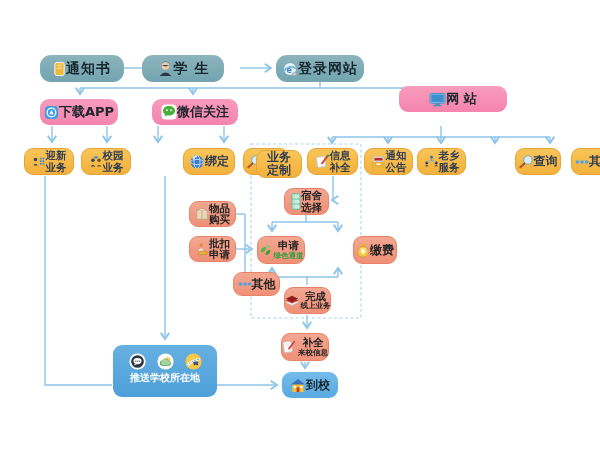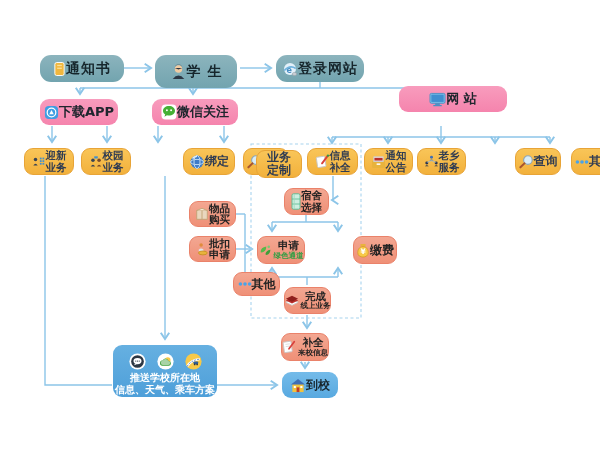--- a/index.html
+++ b/index.html
@@ -78,21 +78,21 @@
 <div class="node teal" style="left:40px;top:55px;width:84px;height:27px">
   <span class="ic">
         <svg width="13" height="16" viewBox="0 0 14 16">
           <rect x="2" y="1" width="10" height="14" rx="2" fill="#f0b73e" stroke="#fff" stroke-width="1"></rect>
           <rect x="4.5" y="3.5" width="5" height="1.4" fill="#fbe09a"></rect>
           <rect x="4.5" y="6.5" width="5" height="1.4" fill="#fbe09a"></rect>
         </svg>
       </span>
   <span>通知书</span>
 </div>
-<div class="node teal" style="left:155px;top:55px;width:82px;height:33px">
+<div class="node teal" style="left:142px;top:55px;width:82px;height:27px">
   <span class="ic">
         <svg width="17" height="17" viewBox="0 0 16 16">
           <path d="M2.5,15 Q8,8.6 13.5,15 Z" fill="#2c3744"></path>
           <circle cx="8" cy="5.6" r="3.5" fill="#f0cba2"></circle>
           <path d="M4.5,5 a3.5,3.5 0 0 1 7,0 q0,-3.4 -3.5,-3.4 q-3.5,0 -3.5,3.4 z" fill="#2c3744"></path>
           <path d="M4.4,4.6 h7.2 l-3.6,1.6 z" fill="#2c3744"></path>
         </svg>
       </span>
   <span>学 生</span>
 </div>
@@ -409,17 +409,16 @@
             <path d="M3,17 Q8,9 19,8" stroke="#fff" stroke-width="3" fill="none"></path>
             <path d="M3,17 Q8,9 19,8" stroke="#3f6fb5" stroke-width="1.2" fill="none" stroke-dasharray="2 2"></path>
             <rect x="11" y="11" width="6" height="3.4" rx="1" fill="#2c5f9e"></rect>
             <circle cx="12.5" cy="14.8" r="1.1" fill="#2c3744"></circle>
             <circle cx="15.7" cy="14.8" r="1.1" fill="#2c3744"></circle>
           </svg>
         </span>
   </div>
   <div class="pushtext">
     <div>推送学校所在地</div>
-    <div>信息、天气、乘车方案</div>
   </div>
 </div>
 
 </div>
 
 </body></html>

